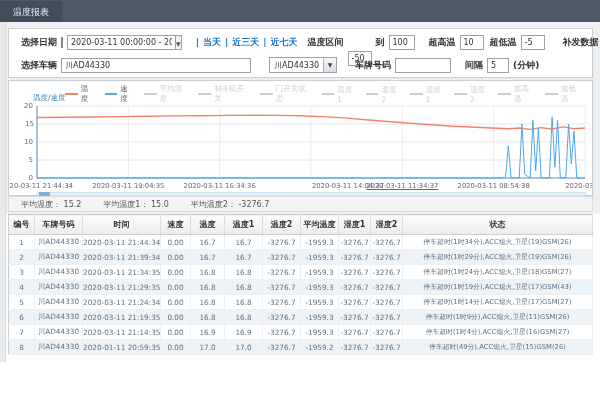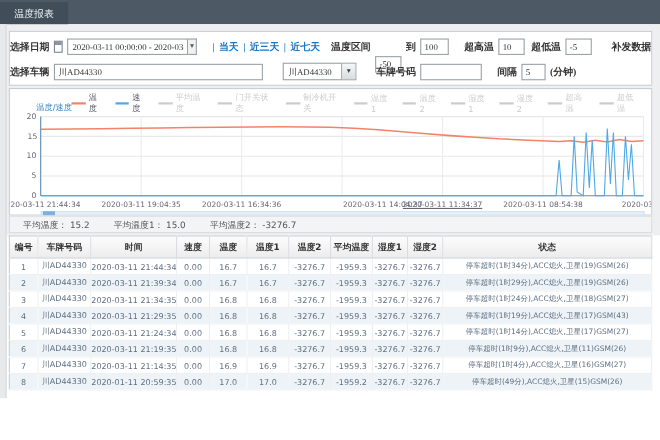--- a/index.html
+++ b/index.html
@@ -12,21 +12,21 @@
          background:#414e5a; color:#e9eef2; font-size:9px; cursor:pointer; }
 
   .bg-upper { position:absolute; left:0; top:22px; width:600px; height:192px; background:#edeff1; }
   .left-strip { position:absolute; left:0; top:22px; width:6px; height:340px;
                 background:#e7e9eb; border-right:1px solid #d7dadd; }
 
   .panel { position:absolute; left:8px; width:585px; background:#fff; border:1px solid #c9ced3; }
 
   
   .filter-panel { top:28px; height:50px; }
-  .frow { position:absolute; left:0; width:100%; display:flex; align-items:center; height:20px;font-family:Liberation Serif, serif; }
+  .frow { position:absolute; left:0; width:100%; display:flex; align-items:center; padding-left:12px; height:20px; }
   .frow1 { top:3px; } .frow2 { top:26px; }
   .flabel { font-size:9px; font-weight:bold; color:#333; white-space:nowrap; }
   .ml4{margin-left:4px} .ml6{margin-left:6px} .ml10{margin-left:10px} .ml14{margin-left:14px} .ml18{margin-left:18px}
   input.txt { height:15px; border:1px solid #9aa1a8; font-size:8px; padding:0 3px;
               font-family:inherit; color:#333; background:#fff; }
   .cal { width:12px; height:11px; border:1px solid #7a8590;
          background:linear-gradient(#8a96a0 0 3px, #ffffff 3px); }
   .darr { width:12px; height:15px; border:1px solid #9aa1a8; border-left:none; background:#f0f1f2;
           font-size:6px; color:#555; text-align:center; line-height:15px; cursor:pointer; }
   .link { font-size:9px; font-weight:bold; color:#1b76c4; cursor:pointer; white-space:nowrap; }
@@ -131,25 +131,25 @@
       <span class="legend-item">
         <span class="legend-marker" style="background: rgb(79, 168, 232);"></span>
         <span class="legend-label" style="color: rgb(85, 85, 102);">速度</span>
       </span>
       <span class="legend-item">
         <span class="legend-marker" style="background: rgb(204, 204, 204);"></span>
         <span class="legend-label" style="color: rgb(204, 204, 204);">平均温度</span>
       </span>
       <span class="legend-item">
         <span class="legend-marker" style="background: rgb(204, 204, 204);"></span>
+        <span class="legend-label" style="color: rgb(204, 204, 204);">制冷机开关</span>
+      </span>
+      <span class="legend-item">
+        <span class="legend-marker" style="background: rgb(204, 204, 204);"></span>
         <span class="legend-label" style="color: rgb(204, 204, 204);">门开关状态</span>
-      </span>
-      <span class="legend-item">
-        <span class="legend-marker" style="background: rgb(204, 204, 204);"></span>
-        <span class="legend-label" style="color: rgb(204, 204, 204);">制冷机开关</span>
       </span>
       <span class="legend-item">
         <span class="legend-marker" style="background: rgb(204, 204, 204);"></span>
         <span class="legend-label" style="color: rgb(204, 204, 204);">温度1</span>
       </span>
       <span class="legend-item">
         <span class="legend-marker" style="background: rgb(204, 204, 204);"></span>
         <span class="legend-label" style="color: rgb(204, 204, 204);">温度2</span>
       </span>
       <span class="legend-item">

